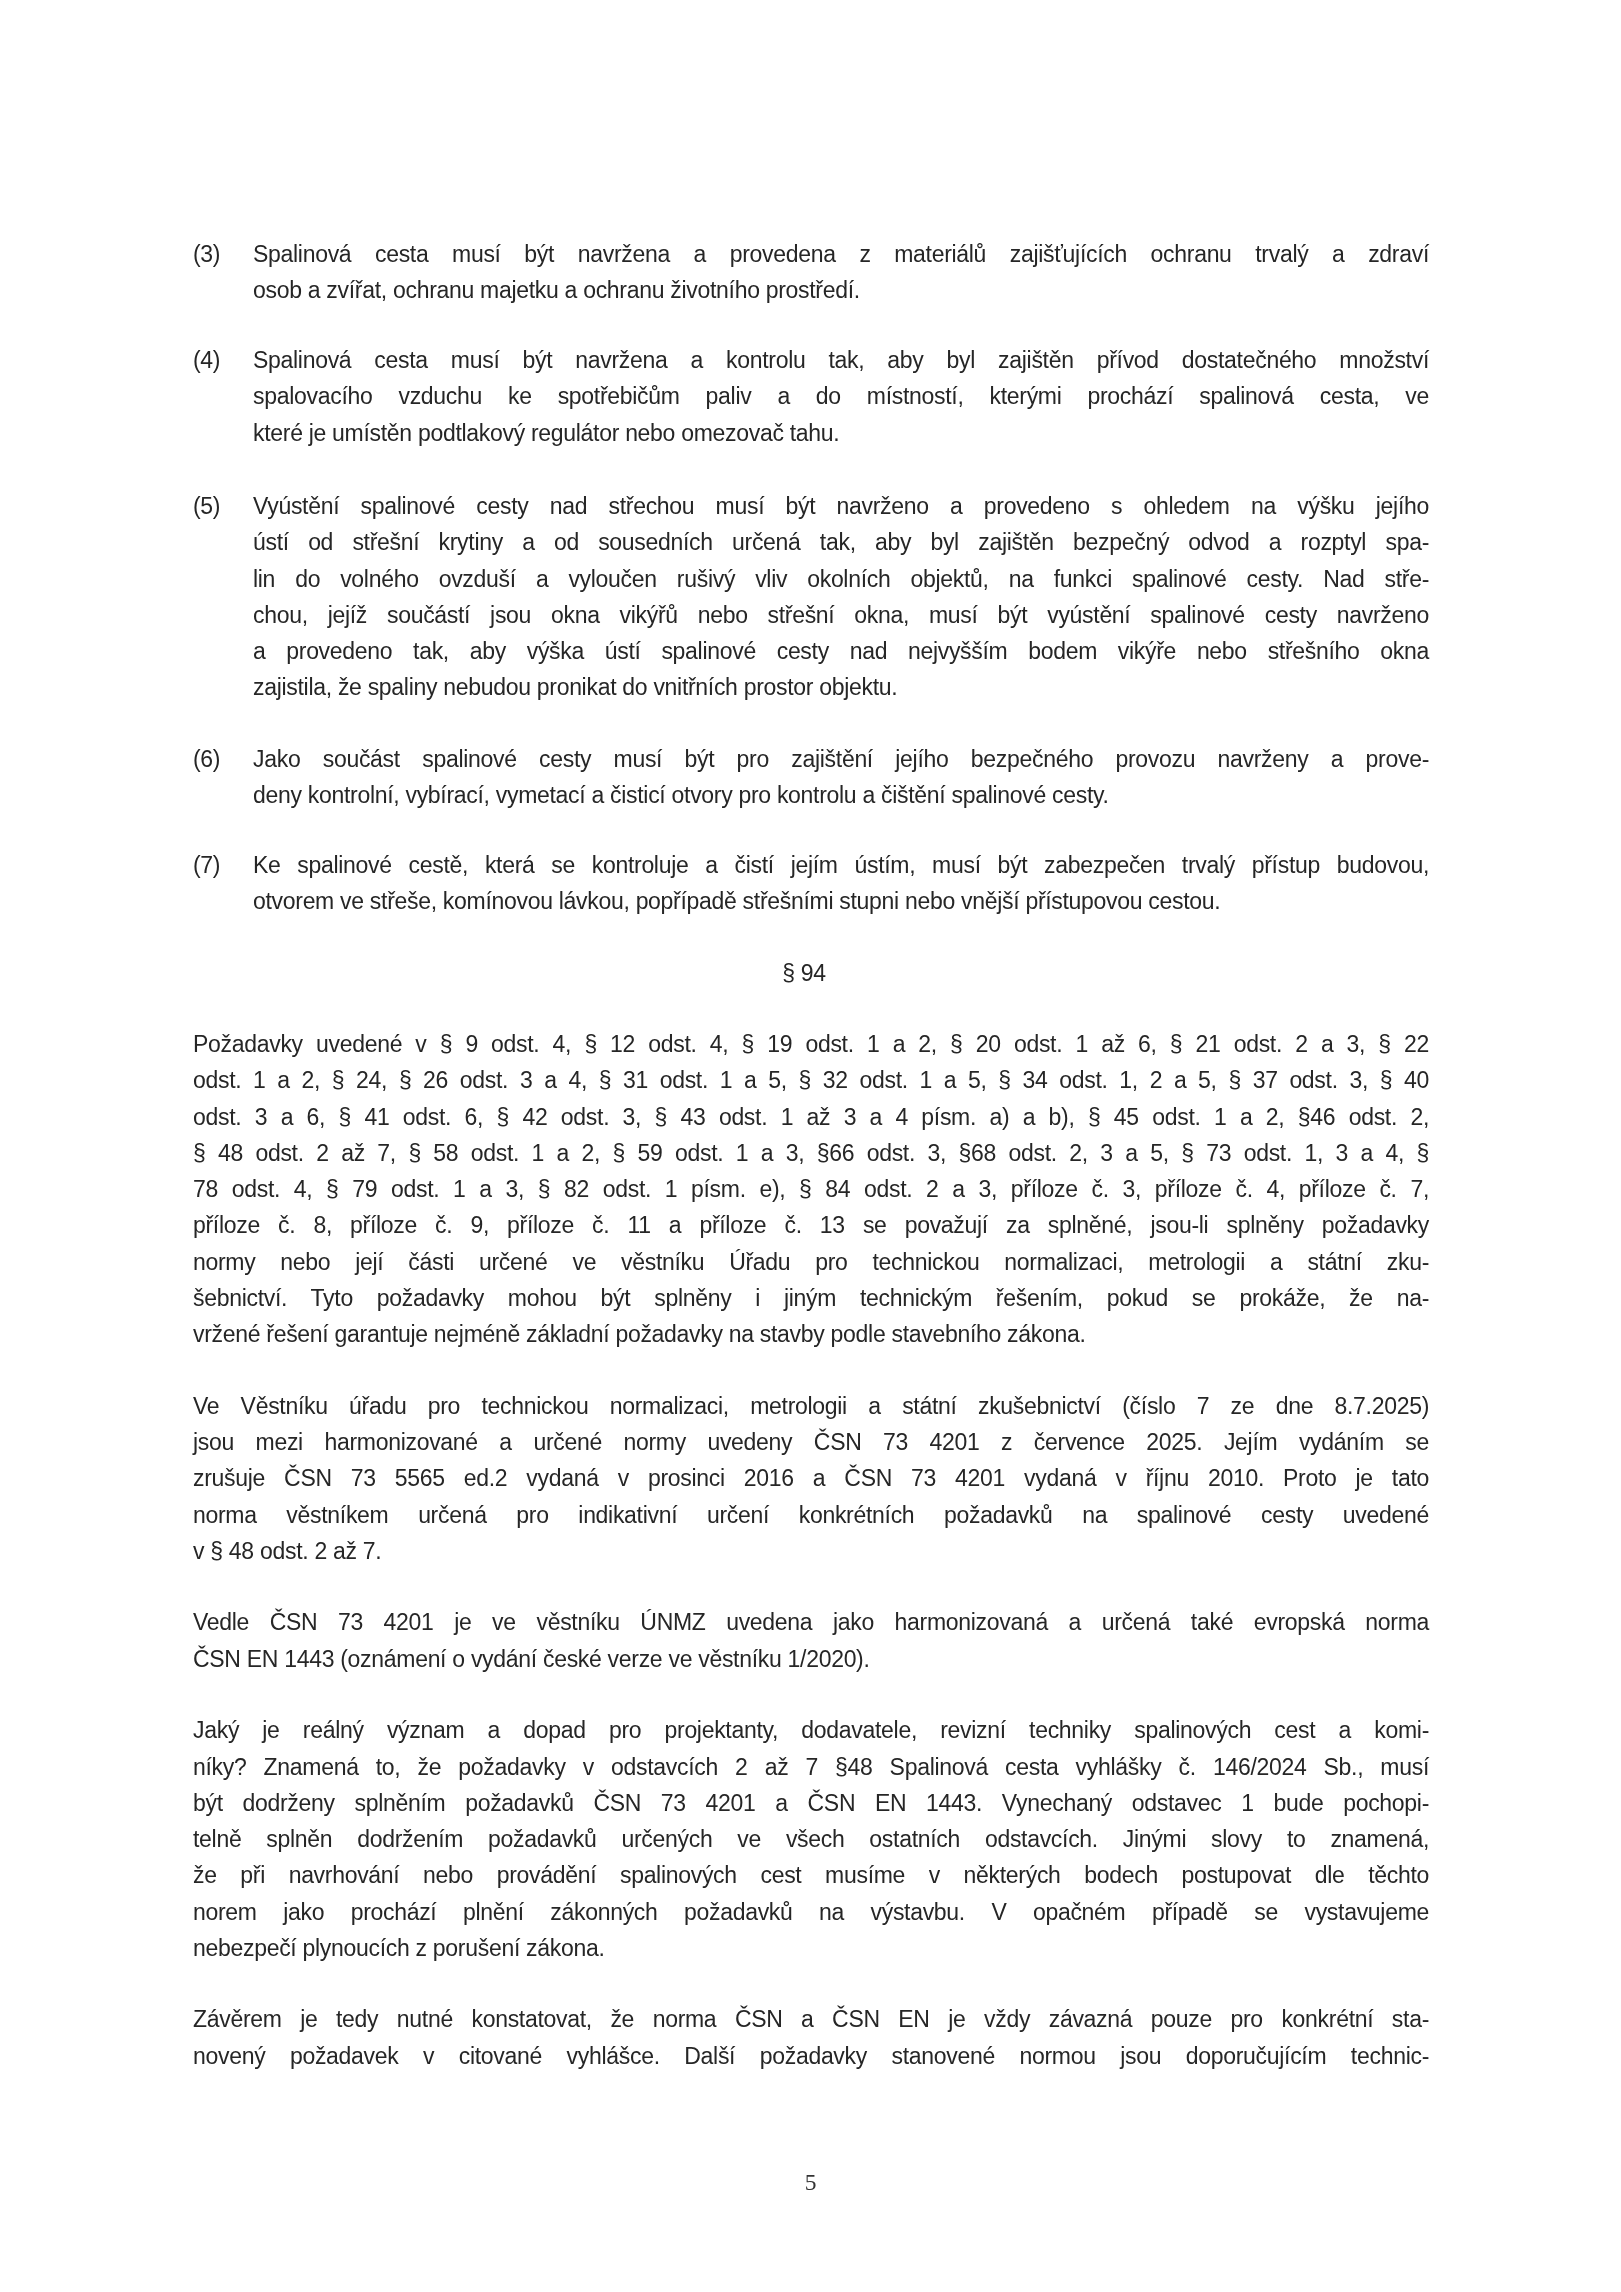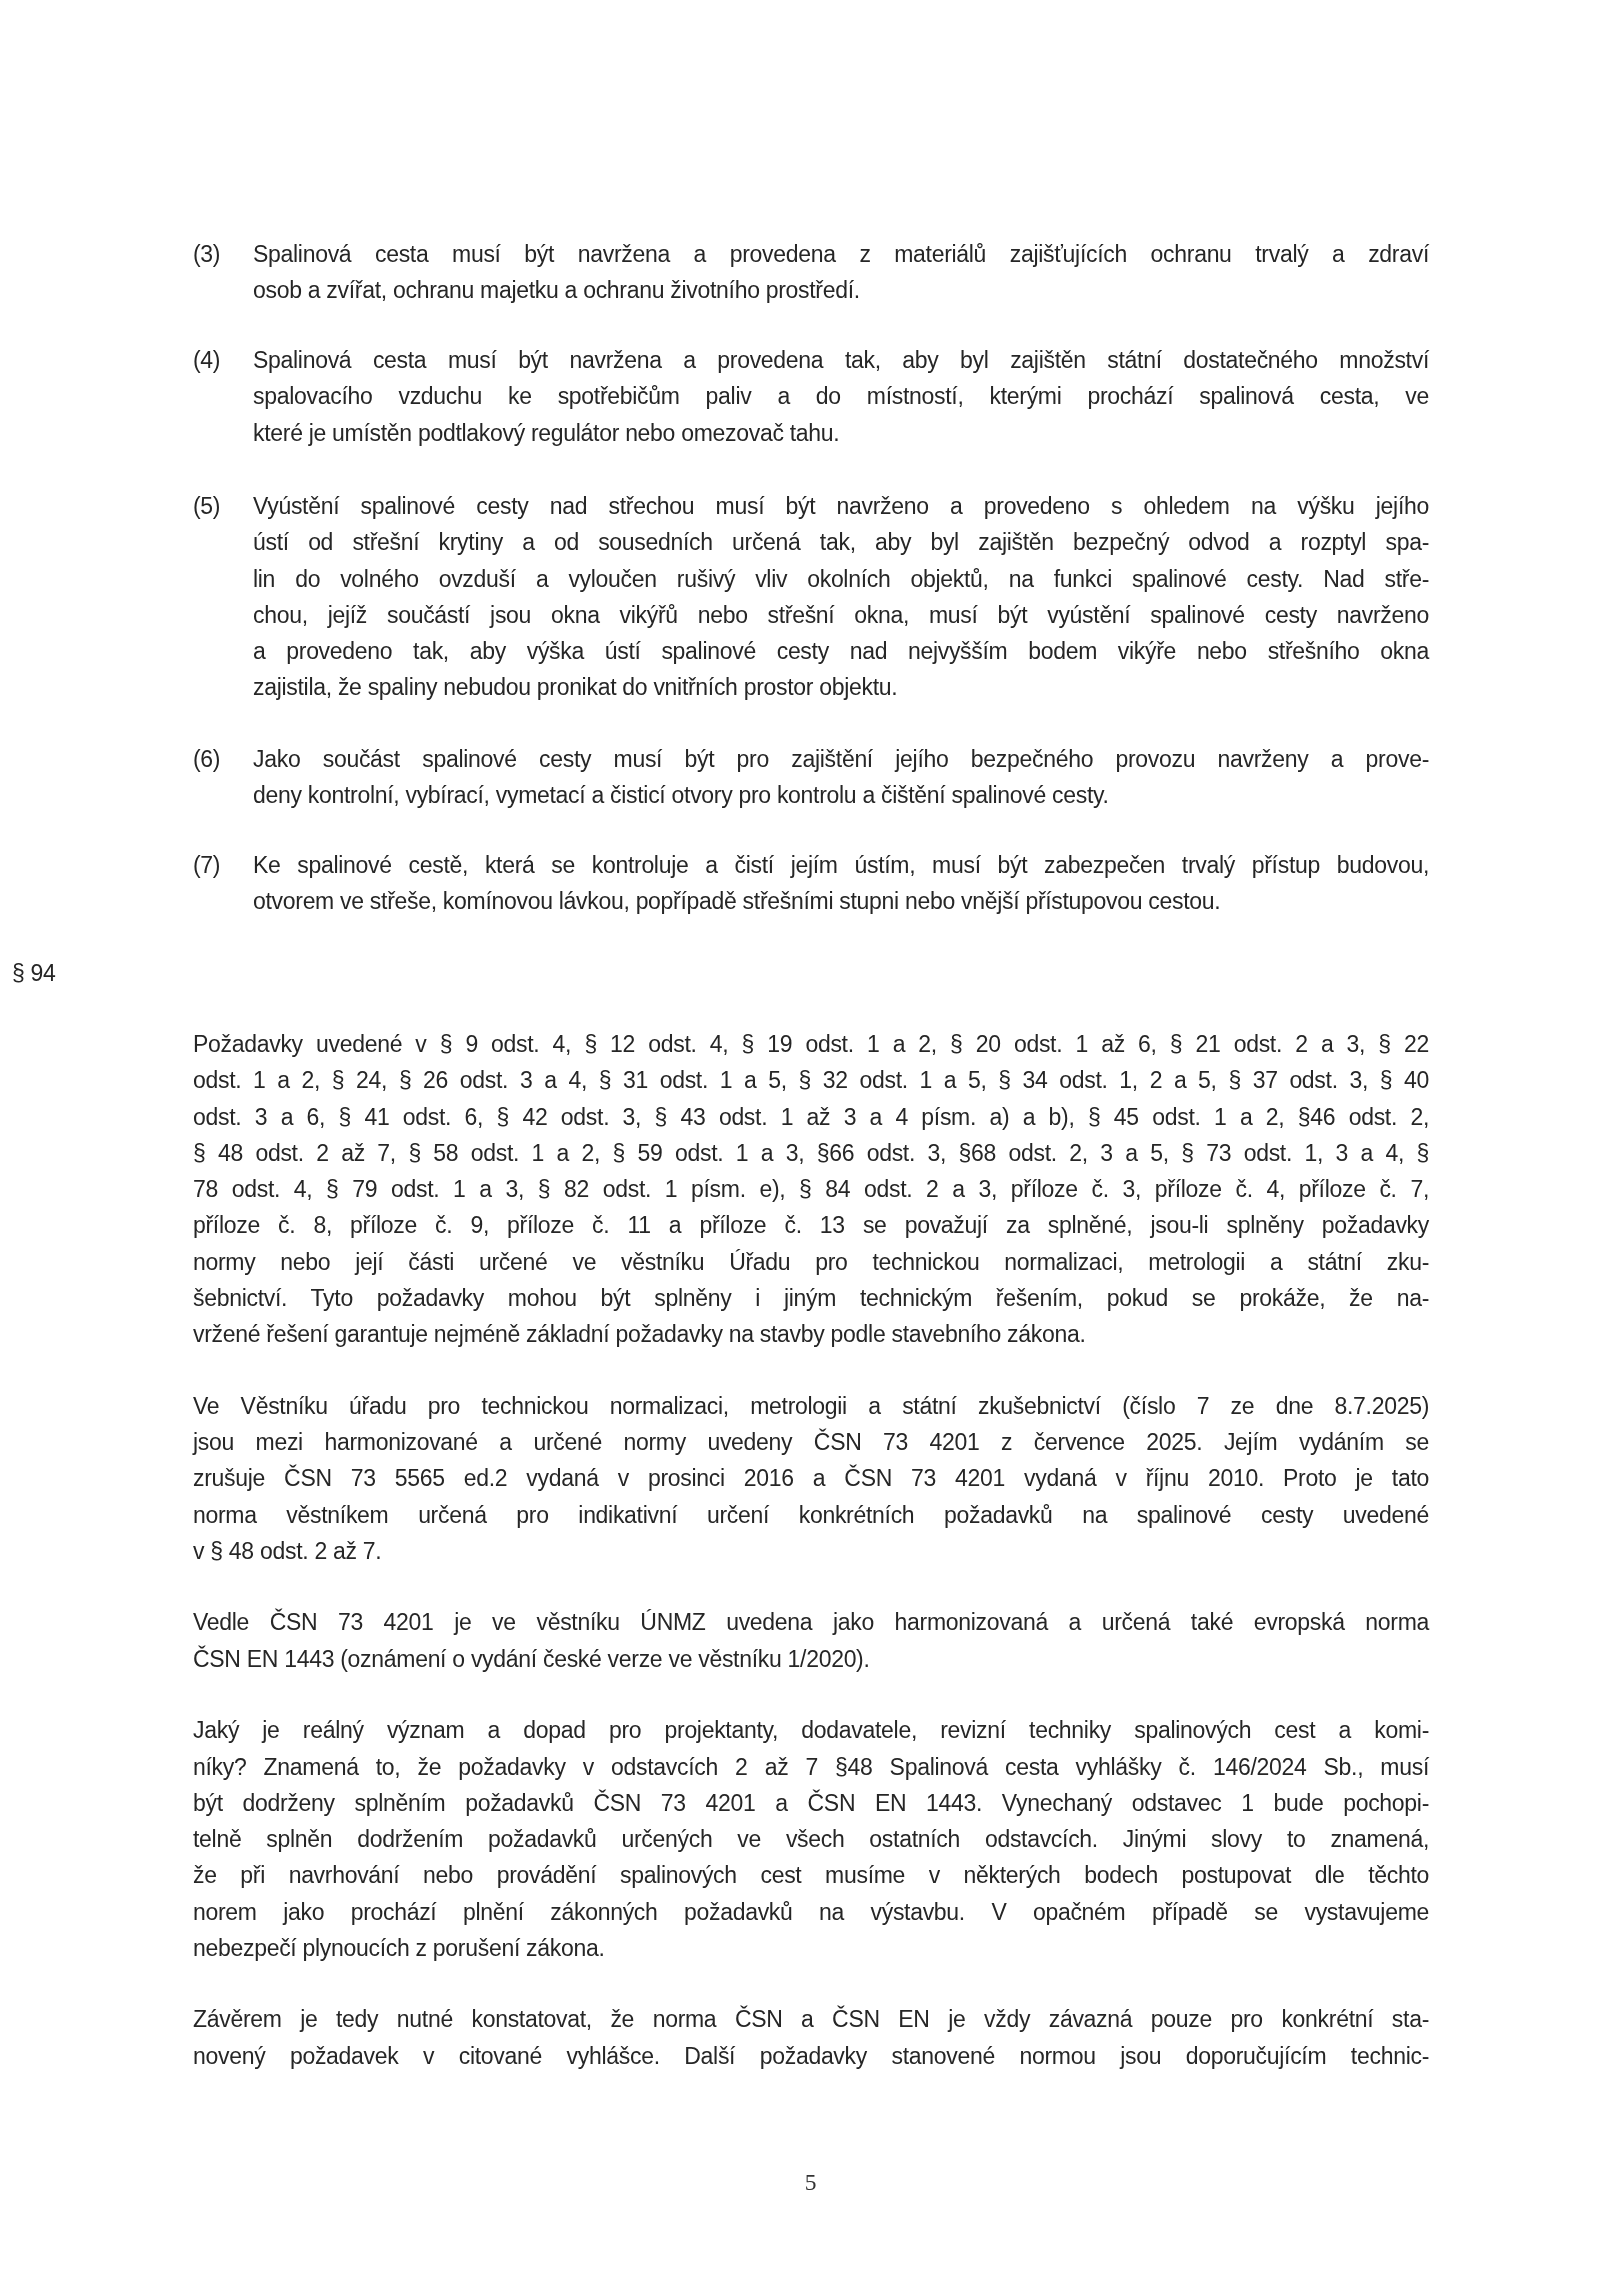--- a/index.html
+++ b/index.html
@@ -11,41 +11,41 @@
     font-size: 23px;
     line-height: 29px;
     color: #262626;
     white-space: nowrap;
     letter-spacing: -0.3px;
   }
   .just { text-align: justify; text-align-last: justify; }
   .num { left: 193px; }
   .ind { left: 253px; width: 1176px; }
   .full { left: 193px; width: 1236px; }
-  .center { left: 12px; width: 1606px; }
+  .center { left: 1px; width: 1606px; text-align: center; }
   b { font-weight: normal; }
   .pagenum {
     position: absolute; left: 0; width: 1621px; text-align: center;
     font-family: "Liberation Serif", serif; font-size: 23.5px; color: #333;
   }
 </style>
 </head>
 <body>
 
 <div class="page">
 
   <div>
     <div class="line num" style="top:240px">(3)</div>
     <div class="line ind just" style="top:240px">Spalinová cesta musí být navržena a provedena z materiálů zajišťujících ochranu trvalý a zdraví</div>
     <div class="line ind" style="top:276px">osob a zvířat, ochranu majetku a ochranu životního prostředí.</div>
   </div>
 
   <div>
     <div class="line num" style="top:346px">(4)</div>
-    <div class="line ind just" style="top:346px">Spalinová cesta musí být navržena a provedena tak, aby byl zajištěn státní dostatečného množství</div>
+    <div class="line ind just" style="top:346px">Spalinová cesta musí být navržena a kontrolu tak, aby byl zajištěn přívod dostatečného množství</div>
     <div class="line ind just" style="top:382px">spalovacího vzduchu ke spotřebičům paliv a do místností, kterými prochází spalinová cesta, ve</div>
     <div class="line ind" style="top:419px">které je umístěn podtlakový regulátor nebo omezovač tahu.</div>
   </div>
 
   <div>
     <div class="line num" style="top:492px">(5)</div>
     <div class="line ind just" style="top:492px">Vyústění spalinové cesty nad střechou musí být navrženo a provedeno s ohledem na výšku jejího</div>
     <div class="line ind just" style="top:528px">ústí od střešní krytiny a od sousedních určená tak, aby byl zajištěn bezpečný odvod a rozptyl spa-</div>
     <div class="line ind just" style="top:565px">lin do volného ovzduší a vyloučen rušivý vliv okolních objektů, na funkci spalinové cesty. Nad stře-</div>
     <div class="line ind just" style="top:601px">chou, jejíž součástí jsou okna vikýřů nebo střešní okna, musí být vyústění spalinové cesty navrženo</div>

